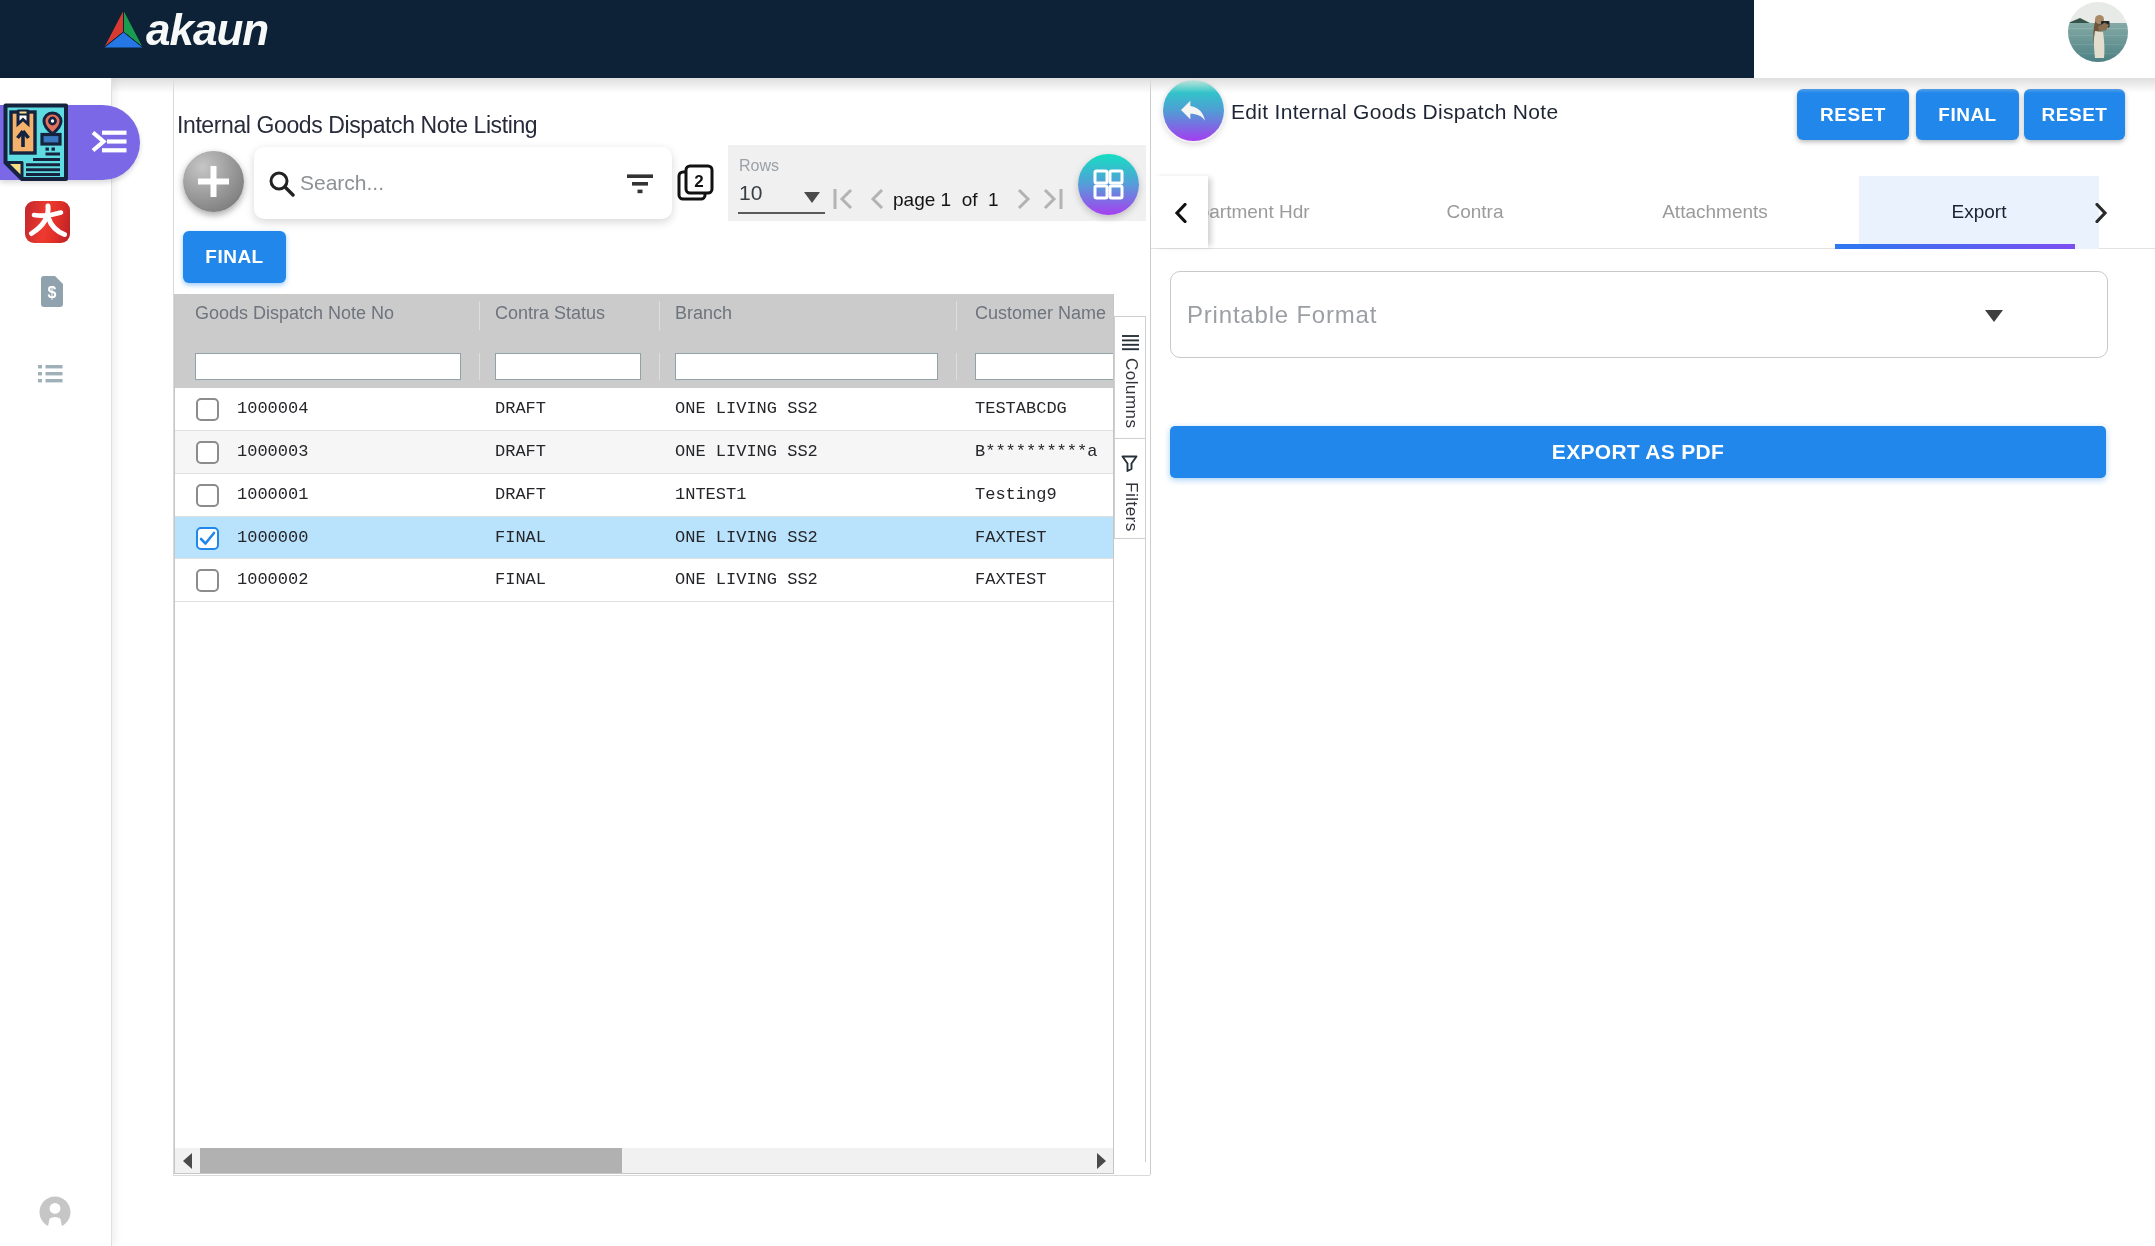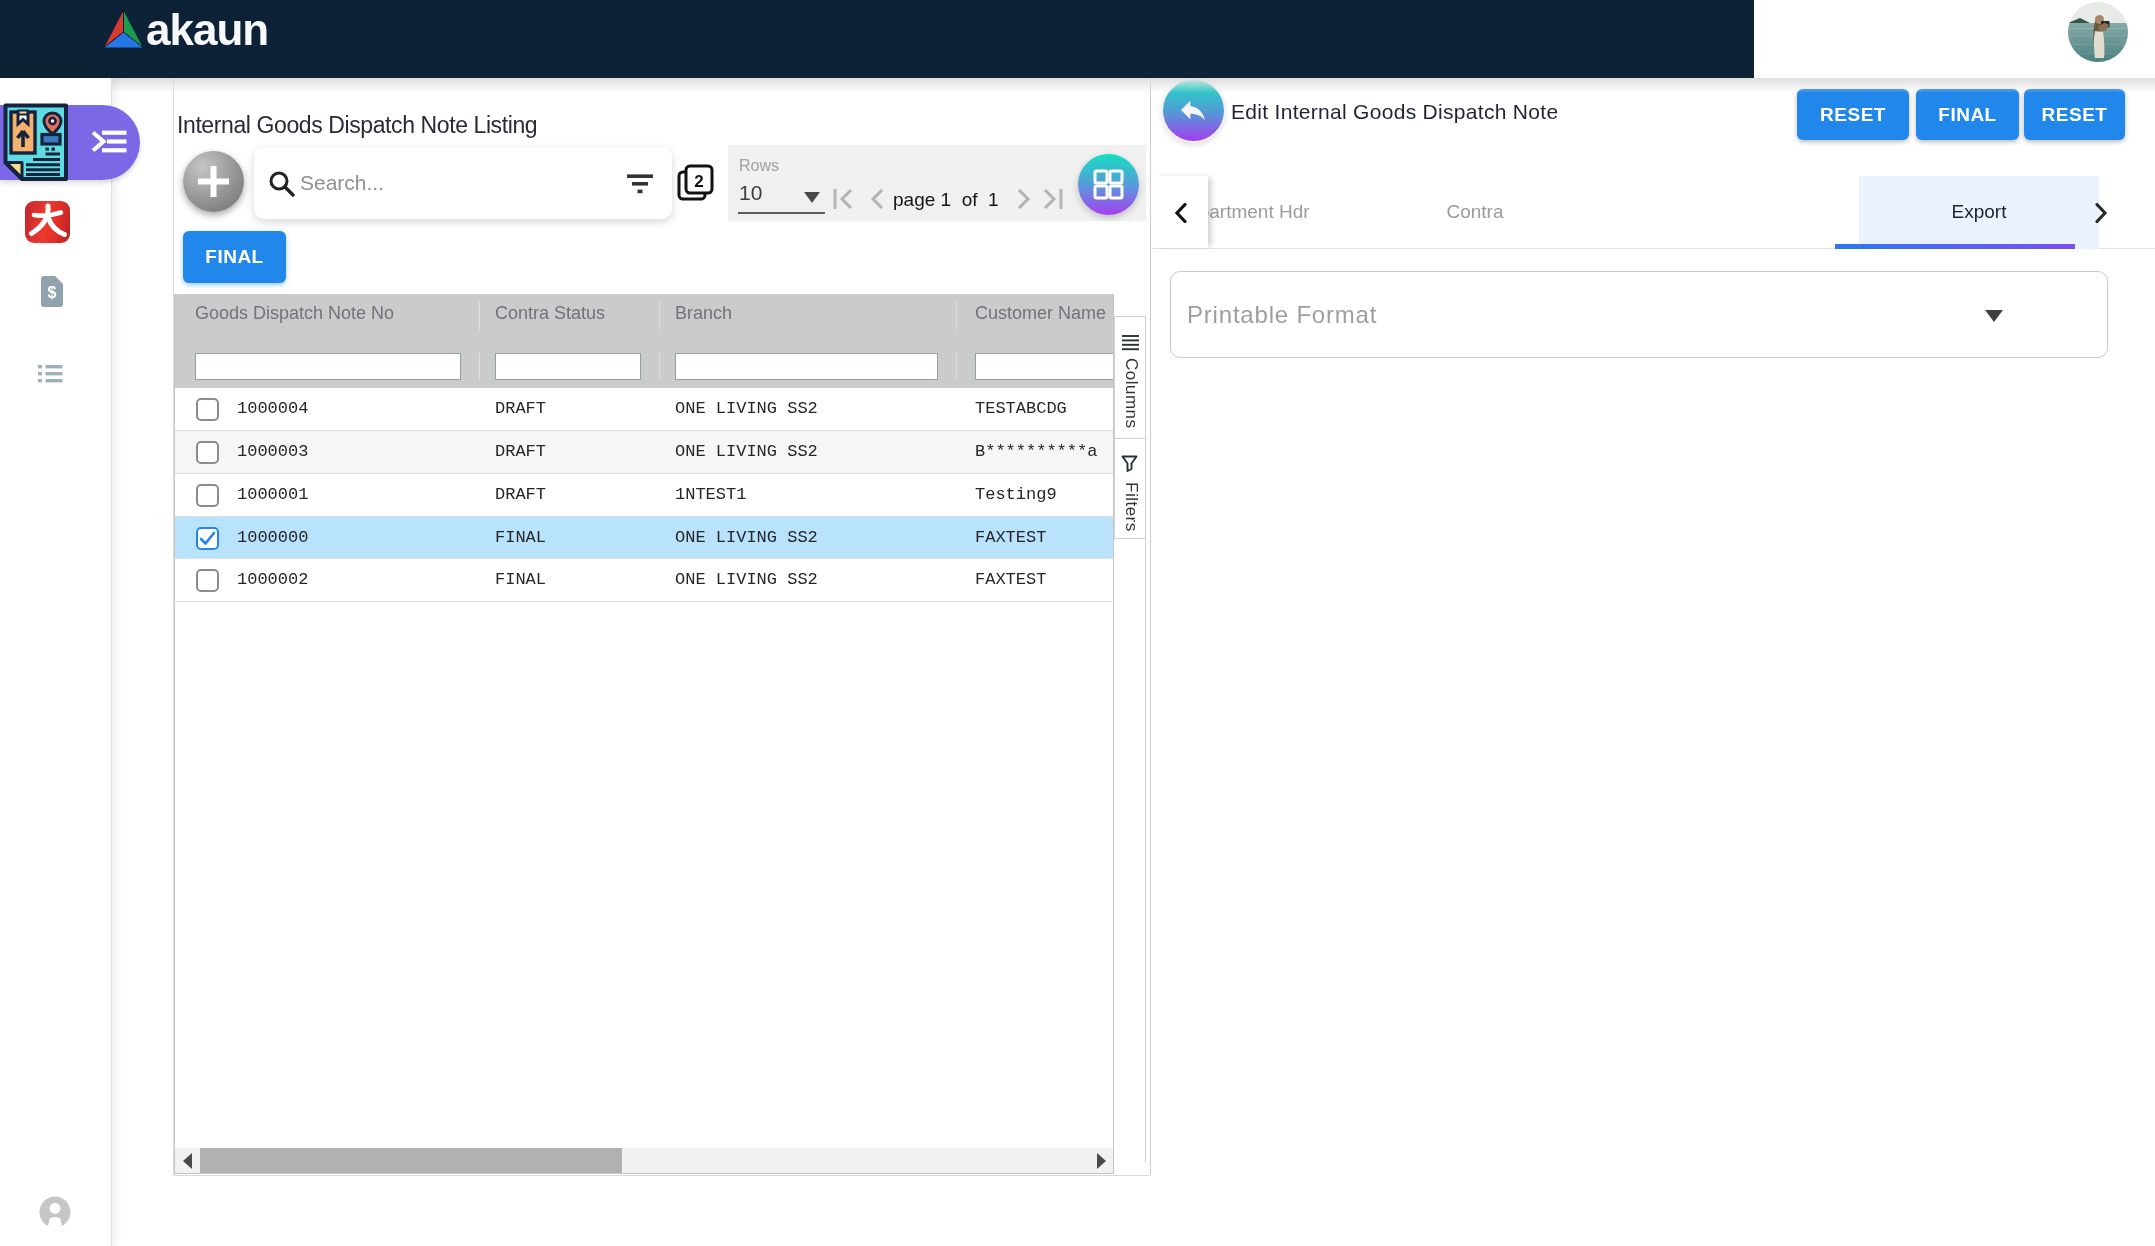--- a/index.html
+++ b/index.html
@@ -1,21 +1,21 @@
 <!DOCTYPE html>
 <html><head>
 <meta charset="utf-8">
 <style>
   * { margin:0; padding:0; box-sizing:border-box; }
   html,body { width:2155px; height:1246px; background:#fff; font-family:"Liberation Sans", sans-serif; }
   #page { position:relative; width:2155px; height:1246px; overflow:hidden; background:#fff; }
   .abs { position:absolute; }
 
   
-  .topbar { position:absolute; left:0; top:0; width:1754px; height:78px; background:#0d2236; }
+  .topbar { position:absolute; left:0; top:0; width:1754px; height:78px; background:#0d2236;font-style:italic; }
   .logo-text { position:absolute; left:146px; top:5px; font-size:44px; font-weight:bold; color:#f7f8f8; letter-spacing:-1px; }
   .hdr-shadow { position:absolute; left:112px; top:78px; width:2043px; height:15px;
     background:linear-gradient(#dedede, rgba(255,255,255,0)); z-index:4; }
 
   
   .sidebar { position:absolute; left:0; top:78px; width:112px; height:1168px; background:#fff;
     border-right:1px solid #e0e0e0; box-shadow:3px 0 8px rgba(0,0,0,0.07); z-index:5; }
   .capsule { position:absolute; left:0; top:105px; width:140px; height:75px; background:#7a68e6;
     border-radius:0 38px 38px 0; z-index:6; box-shadow:0 3px 5px rgba(0,0,0,0.15); }
   .docicon { position:absolute; left:0; top:98px; z-index:7; }
@@ -339,25 +339,27 @@
   <div class="rp-title">Edit Internal Goods Dispatch Note</div>
   <div class="bluebtn" style="left:1797px; width:112px;">RESET</div>
   <div class="bluebtn" style="left:1916px; width:103px;">FINAL</div>
   <div class="bluebtn" style="left:2024px; width:101px;">RESET</div>
 
   <div class="tabline"></div>
   <div class="tab" style="left:1122px;">Department Hdr</div>
   <div class="tab-export">Export</div>
   <div class="tab-underline"></div>
   <div class="tab" style="left:1355px;">Contra</div>
+  <div class="tab" style="left:1595px;">Attachments</div>
   <div class="lscroll"></div>
   <svg class="abs" style="left:1174px; top:203px;" width="13" height="20" viewBox="0 0 13 20">
     <path d="M11 1.5 L3 10 L11 18.5" fill="none" stroke="#111" stroke-width="3.2" stroke-linecap="round"></path>
   </svg>
   <svg class="abs" style="left:2095px; top:203px;" width="13" height="20" viewBox="0 0 13 20">
     <path d="M2 1.5 L10 10 L2 18.5" fill="none" stroke="#2b2b2b" stroke-width="3.2" stroke-linecap="round"></path>
   </svg>
 
   <div class="pfbox"></div>
   <div class="pf-label">Printable Format</div>
   <div class="pf-caret"></div>
+  <div class="exportbtn">EXPORT AS PDF</div>
 
 </div>
 
 </body></html>

